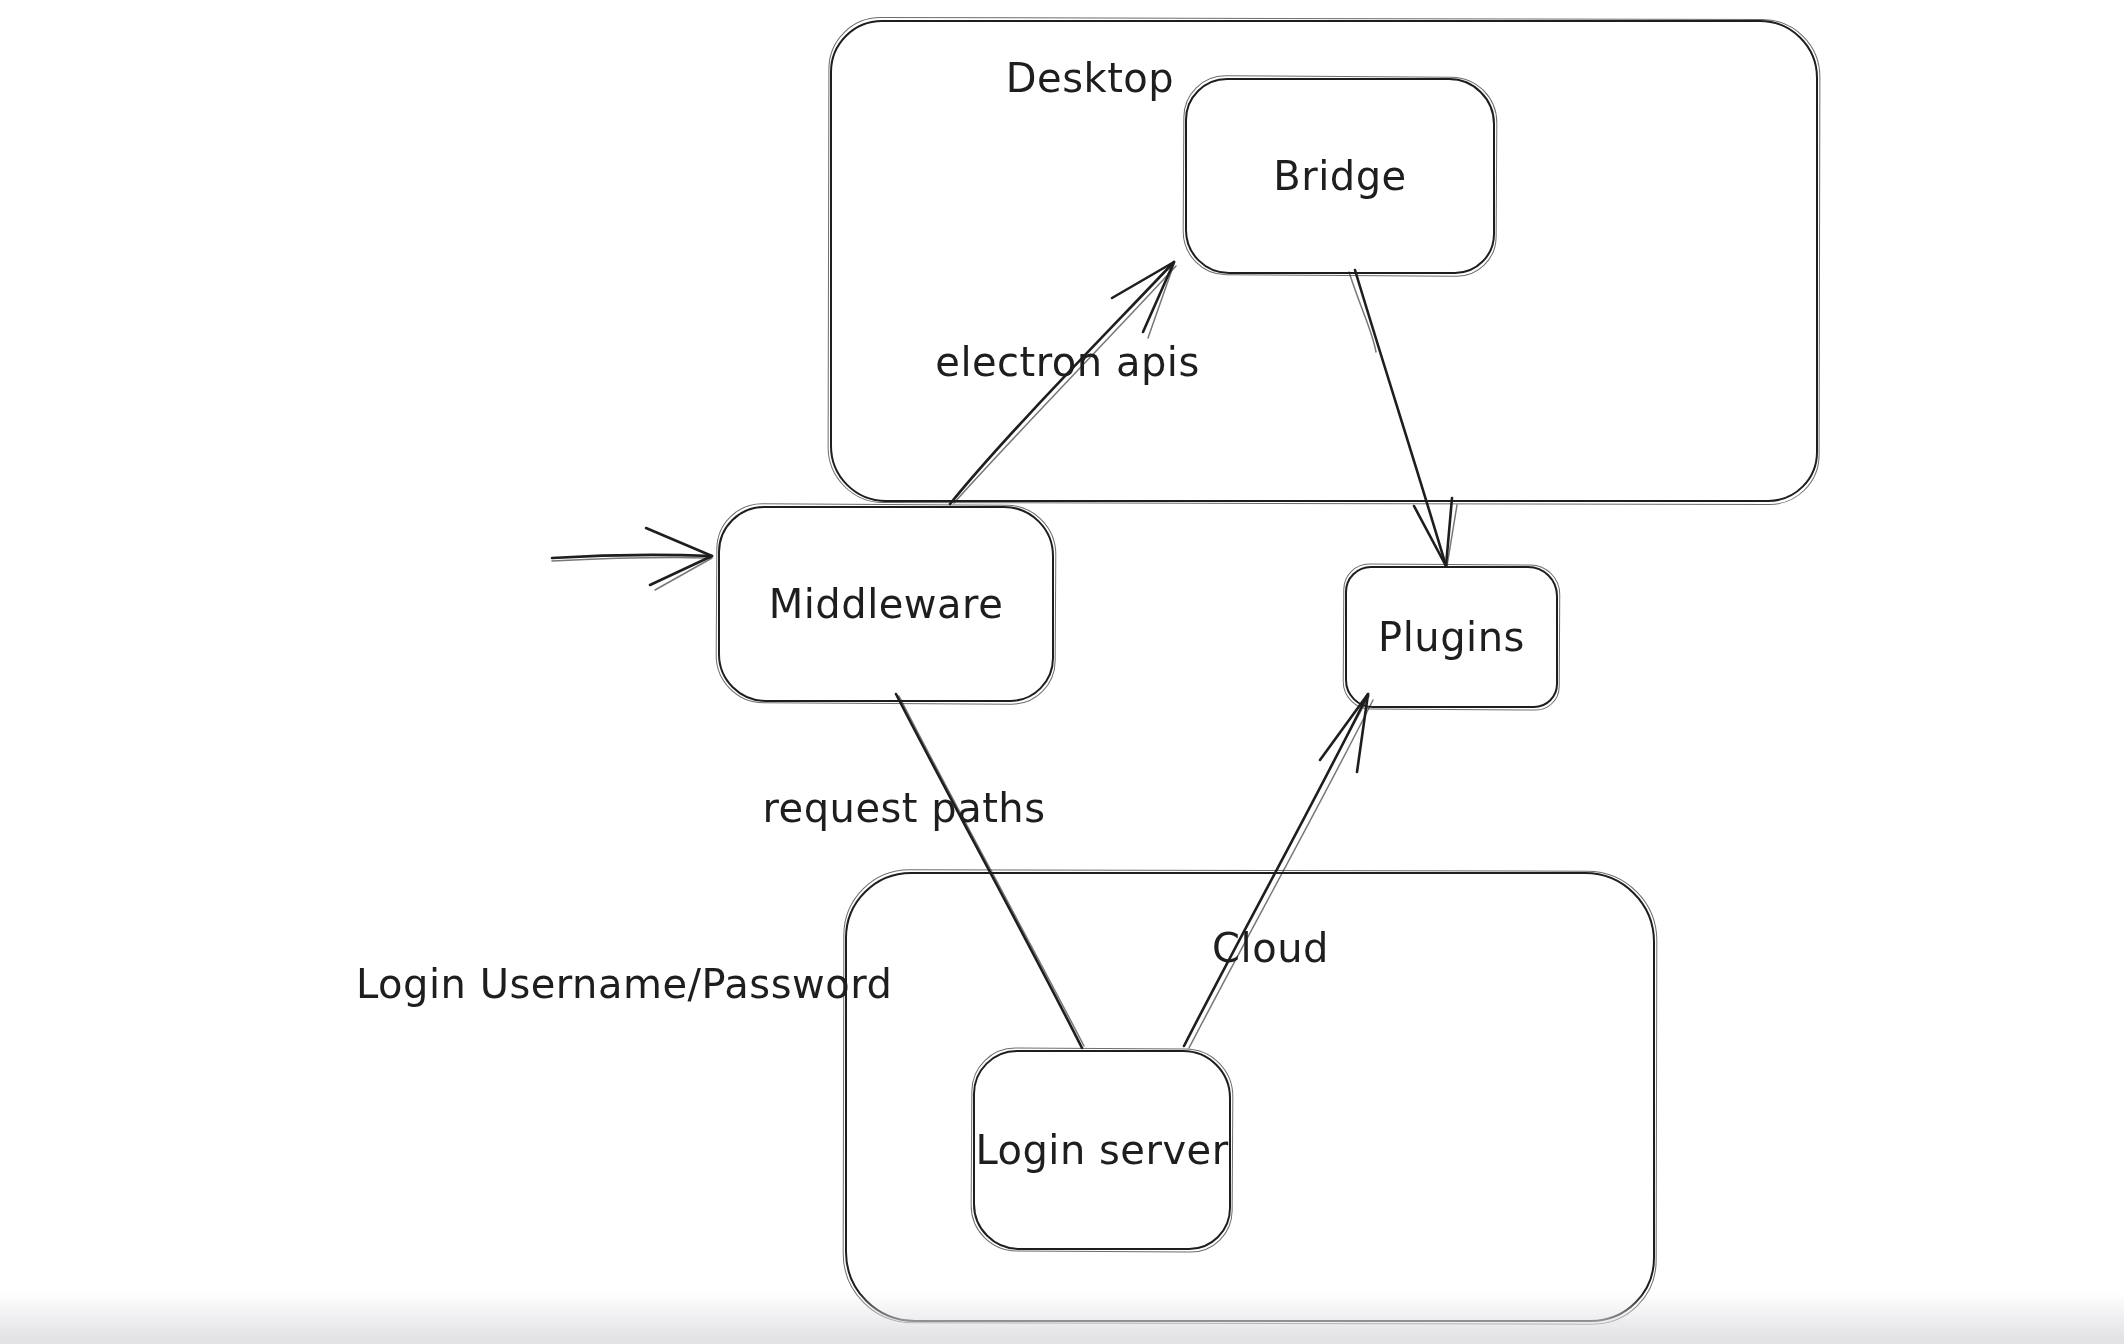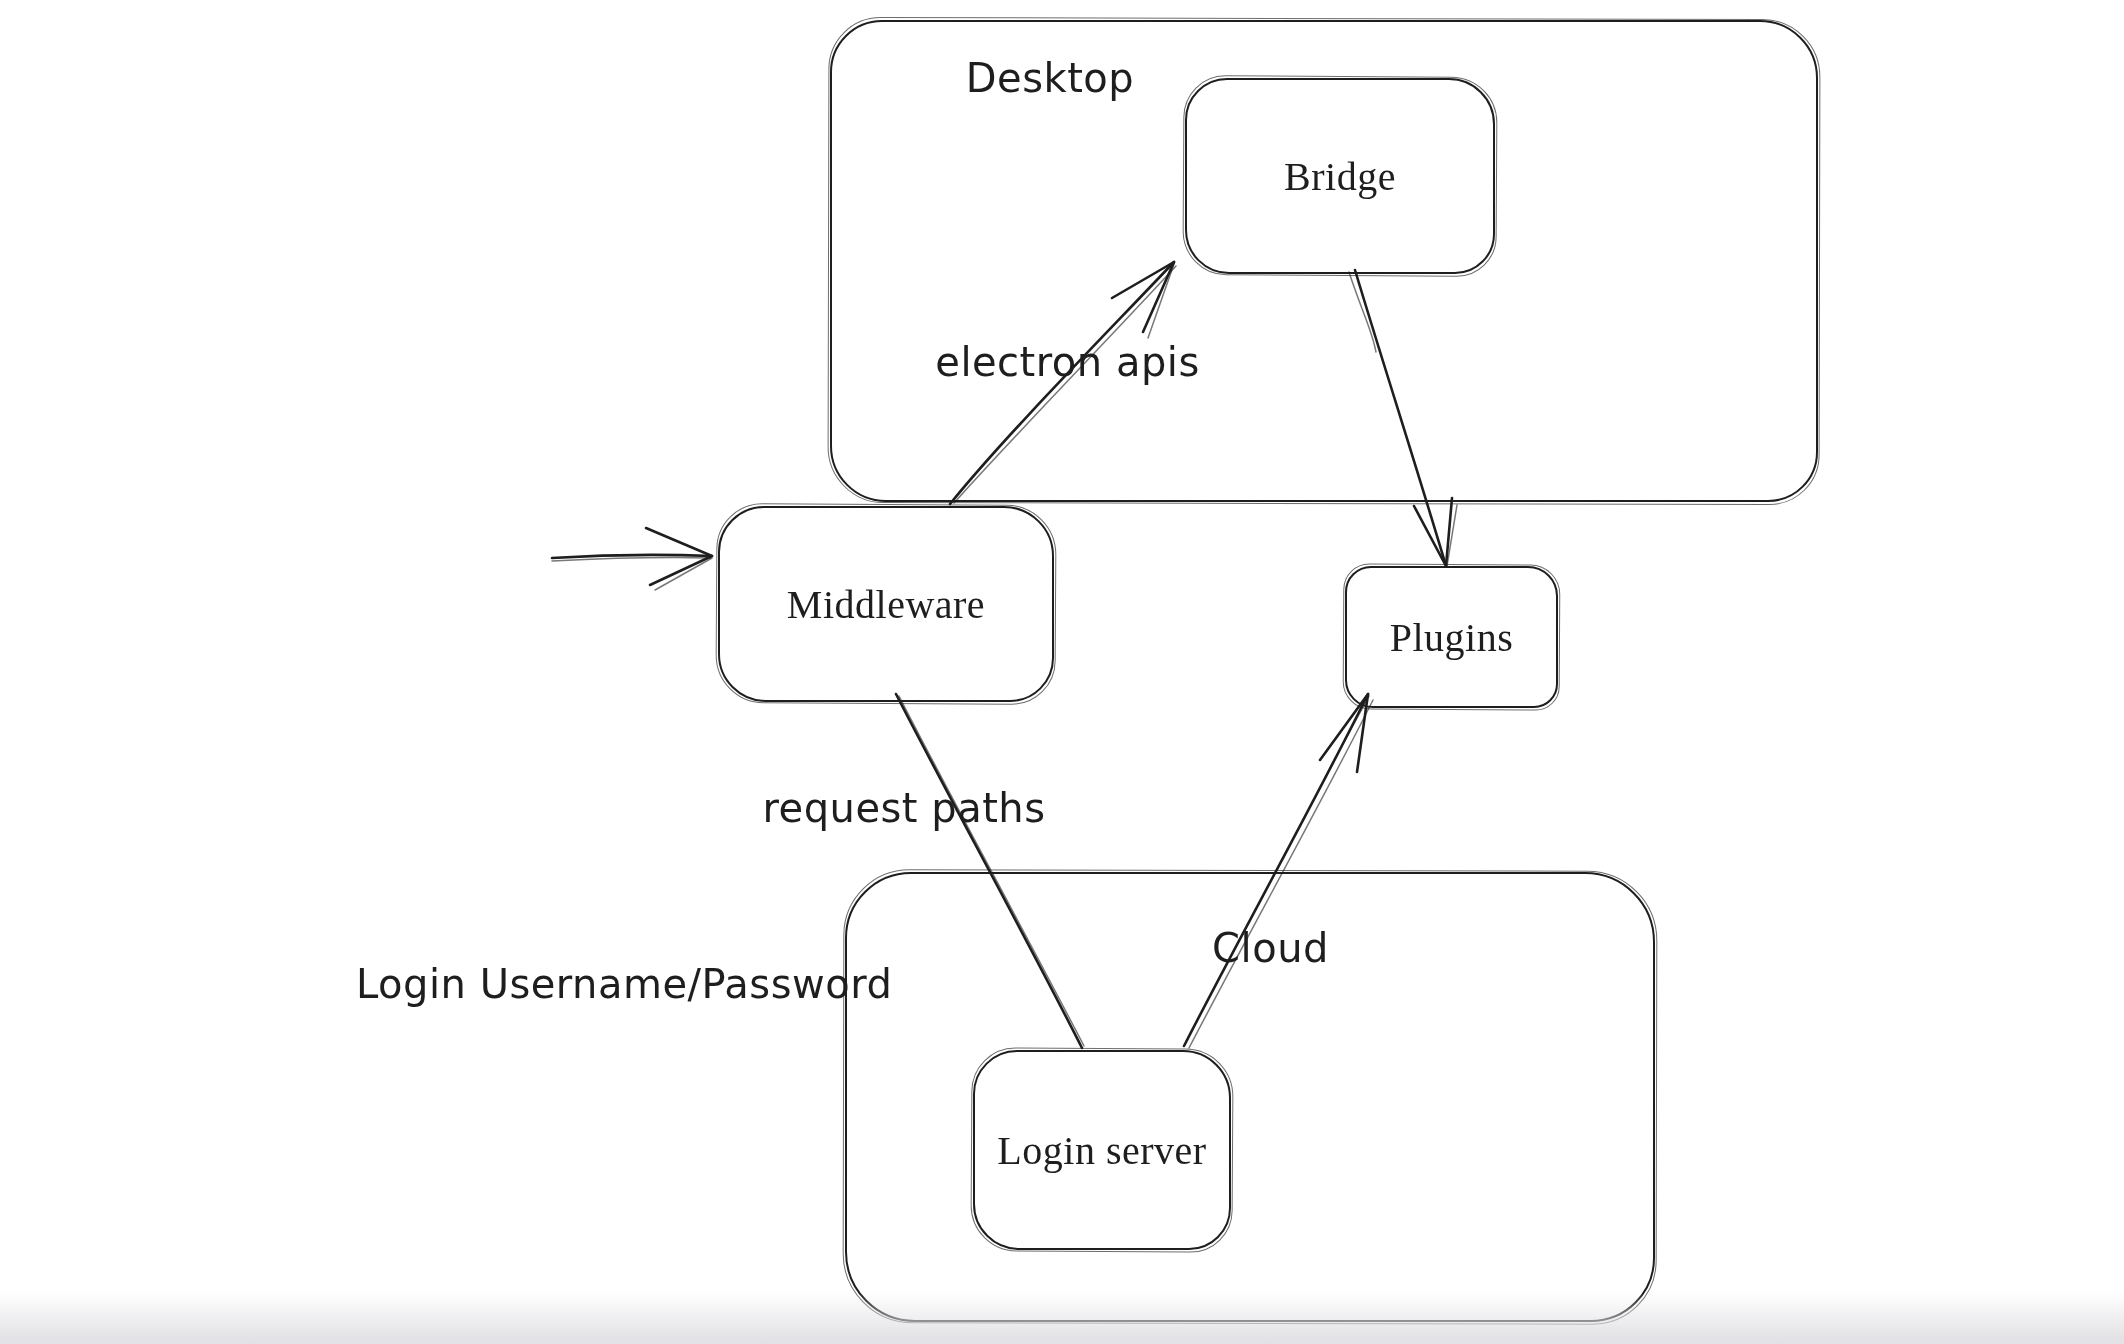--- a/index.html
+++ b/index.html
@@ -1,21 +1,21 @@
 <!DOCTYPE html>
 <html><head>
 <meta charset="utf-8">
 <style>
   html,body{margin:0;padding:0;background:#ffffff;}
   .stage{
     position:relative;width:2124px;height:1344px;background:#ffffff;overflow:hidden;
     font-family:"DejaVu Sans", sans-serif;color:#1e1e1e;
   }
   
-  .box{position:absolute;border:2.6px solid #1e1e1e;background:transparent;box-sizing:border-box;font-family:Liberation Serif, serif;}
+  .box{position:absolute;border:2.6px solid #1e1e1e;background:transparent;box-sizing:border-box;}
   .box::before{
     content:"";position:absolute;inset:-4px;border:1.5px solid rgba(30,30,30,.65);
     border-radius:inherit;transform:rotate(.35deg);pointer-events:none;
   }
   .container-box::before{transform:rotate(.12deg);}
   .node{display:flex;align-items:center;justify-content:center;}
   .lbl{font-size:40px;letter-spacing:.5px;white-space:nowrap;color:#1e1e1e;}
   .floating{position:absolute;display:flex;align-items:center;justify-content:center;}
   .note{position:absolute;font-size:40px;letter-spacing:.5px;line-height:53px;white-space:nowrap;}
   .edges{position:absolute;left:0;top:0;width:2124px;height:1344px;}
@@ -28,21 +28,21 @@
 
   
   .desktop   {left:830px; top:20px;  width:988px; height:482px; border-radius:52px 58px 50px 56px;}
   .cloud     {left:845px; top:872px; width:810px; height:450px; border-radius:66px 70px 64px 70px;}
   .jan-web   {left:248px; top:479px; width:302px; height:180px; border-radius:44px 48px 42px 46px;}
   .middleware{left:718px; top:506px; width:336px; height:196px; border-radius:46px 50px 44px 48px;}
   .bridge    {left:1185px;top:78px;  width:310px; height:196px; border-radius:42px 46px 40px 44px;}
   .plugins   {left:1345px;top:566px; width:213px; height:142px; border-radius:26px 30px 24px 28px;}
   .http-server{left:973px;top:1050px;width:258px; height:200px; border-radius:44px 48px 42px 46px;}
 
-  .desktop-label{left:955px;top:50px;width:190px;height:56px;}
+  .desktop-label{left:995px;top:50px;width:190px;height:56px;}
   .cloud-label{left:1203px;top:922px;width:135px;height:52px;}
   .electron-apis-label{left:930px;top:336px;width:275px;height:52px;}
   .request-paths-label{left:758px;top:782px;width:292px;height:52px;}
   .ip-note{left:356px;top:958px;}
 </style>
 </head>
 <body>
 
 <div class="stage">
 

